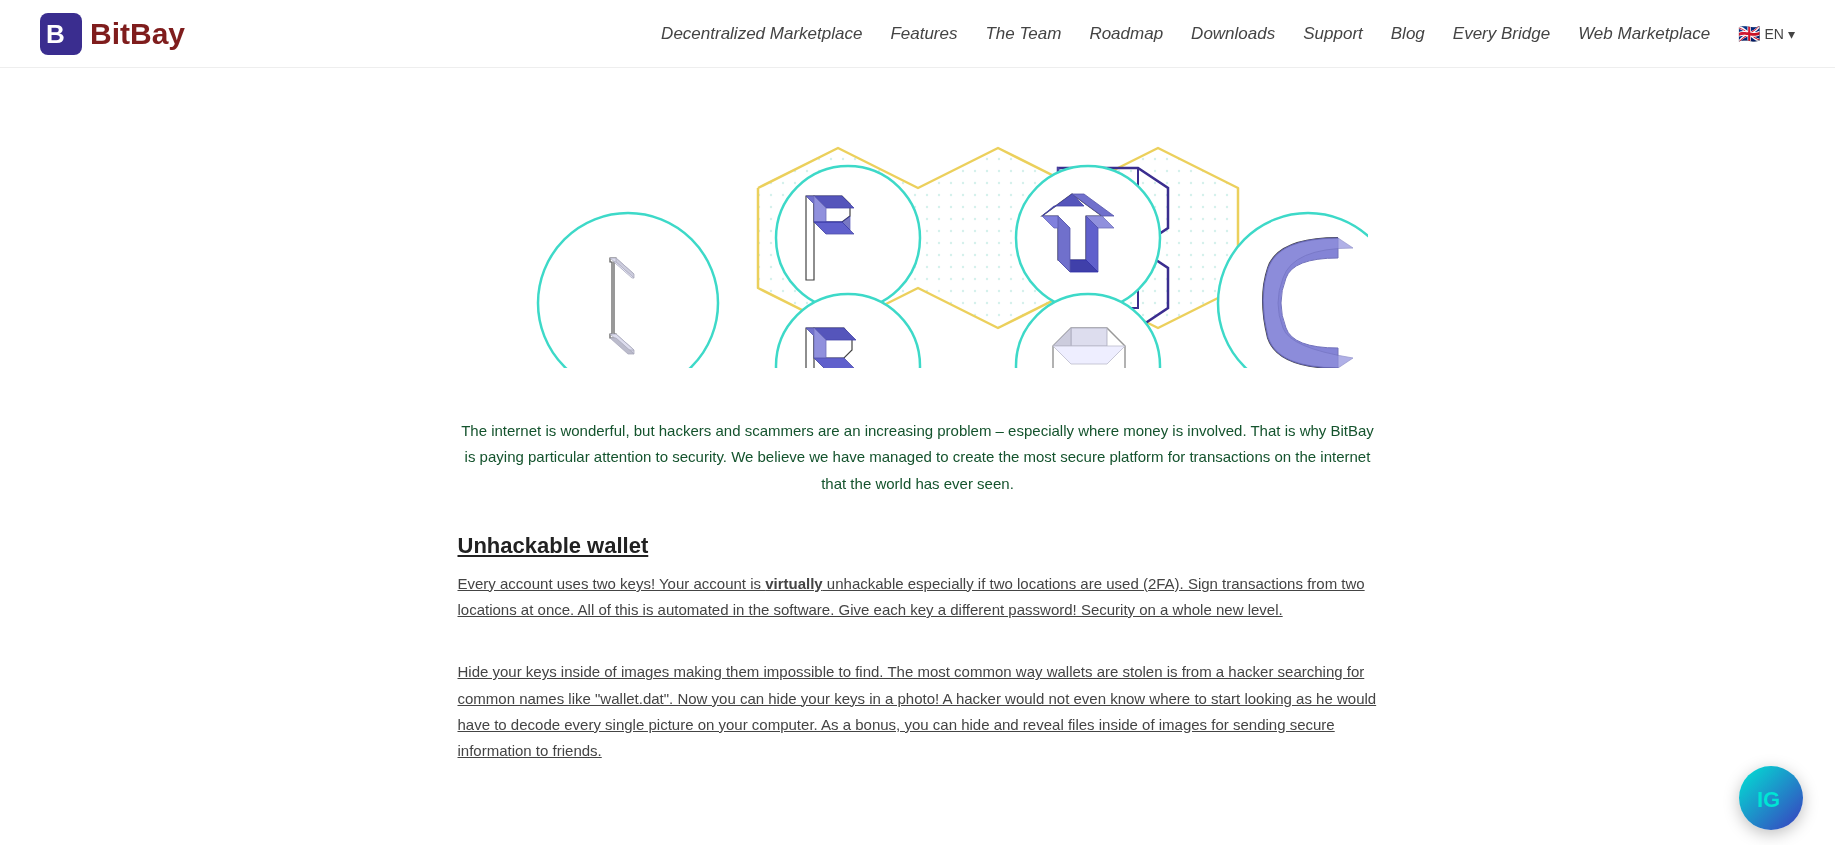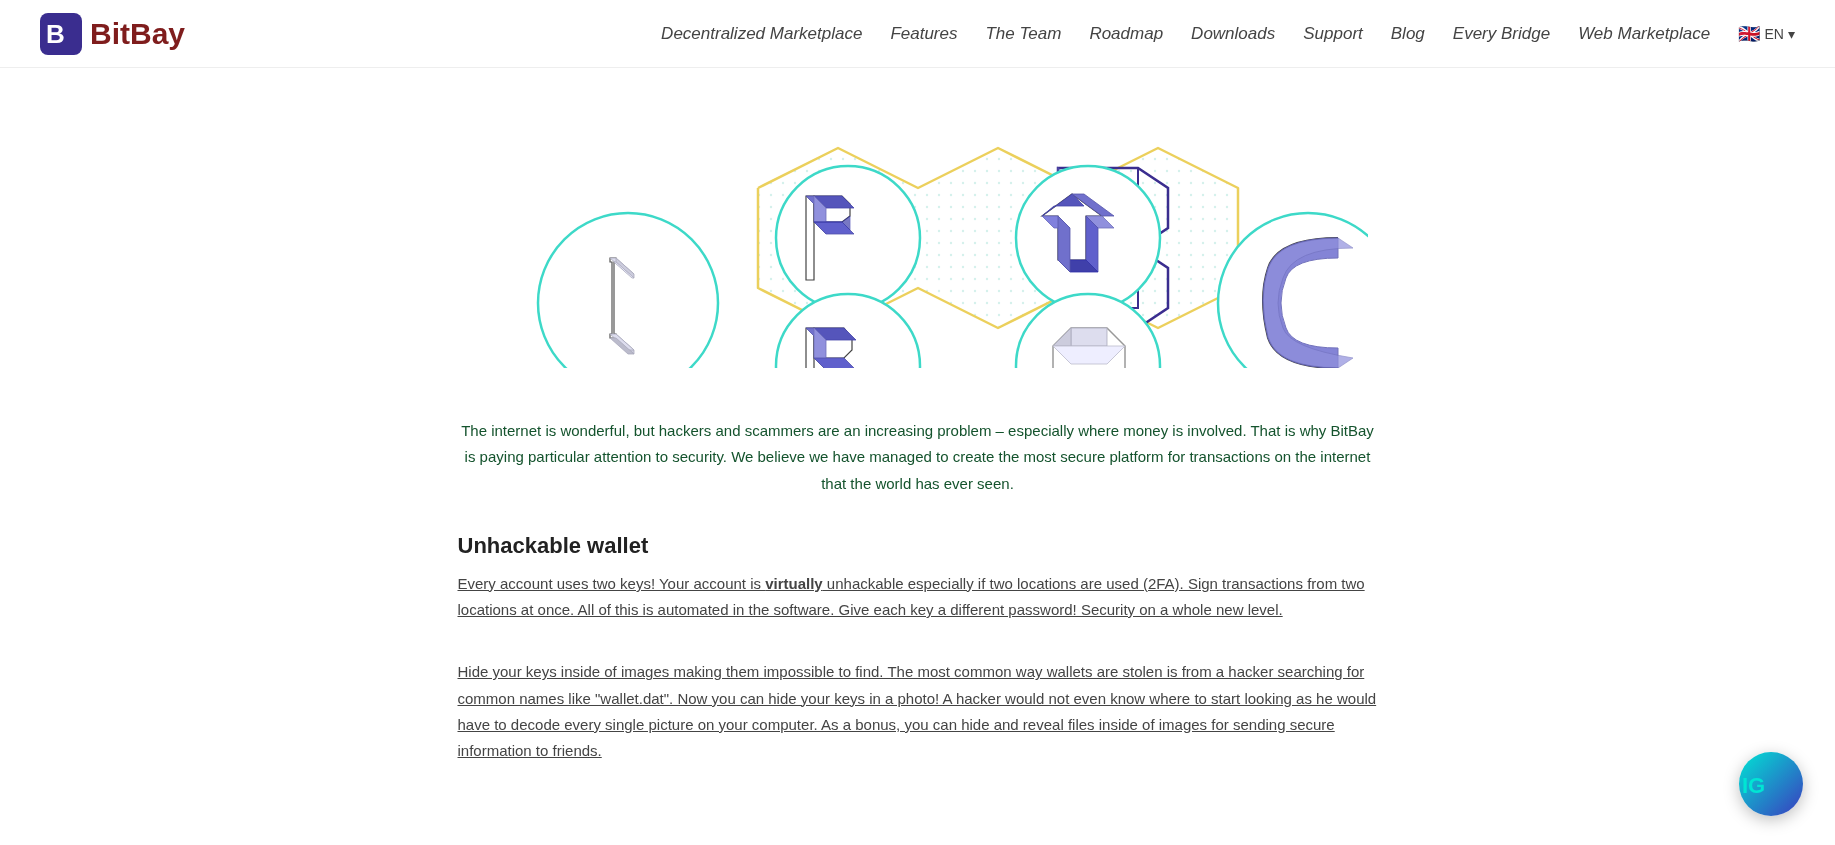--- a/index.html
+++ b/index.html
@@ -82,42 +82,43 @@
       line-height: 1.75;
       color: #14532d;
       margin-bottom: 36px;
       text-align: center;
     }
     .section-heading {
       font-size: 22px;
       font-weight: 700;
       color: #222;
       margin-bottom: 12px;
+      text-decoration: underline;
     }
     .section-body {
       font-size: 15px;
       line-height: 1.75;
       color: #444;
       margin-bottom: 36px;
       text-decoration: underline;
     }
     .section-body strong { font-weight: 700; }
 
     
     .fab {
       position: fixed;
-      bottom: 29px;
+      bottom: 15px;
       right: 32px;
       width: 64px;
       height: 64px;
       background: linear-gradient(135deg, #00e5d4, #3b3bbf);
       border-radius: 50%;
       display: flex;
       align-items: center;
-      justify-content: flex-start;
+      justify-content: center;
       cursor: pointer;
       box-shadow: 0 4px 16px rgba(0,0,0,0.25);
     }
     .fab svg { width: 34px; height: 34px; }
   </style>
 </head>
 <body>
 
 <nav>
   <a class="logo-area" href="#">

